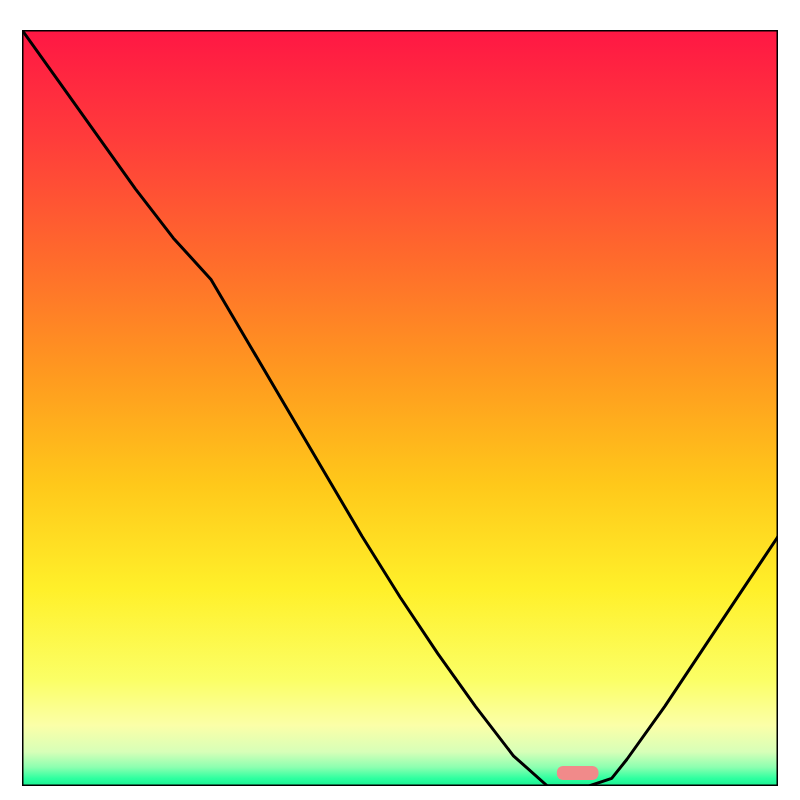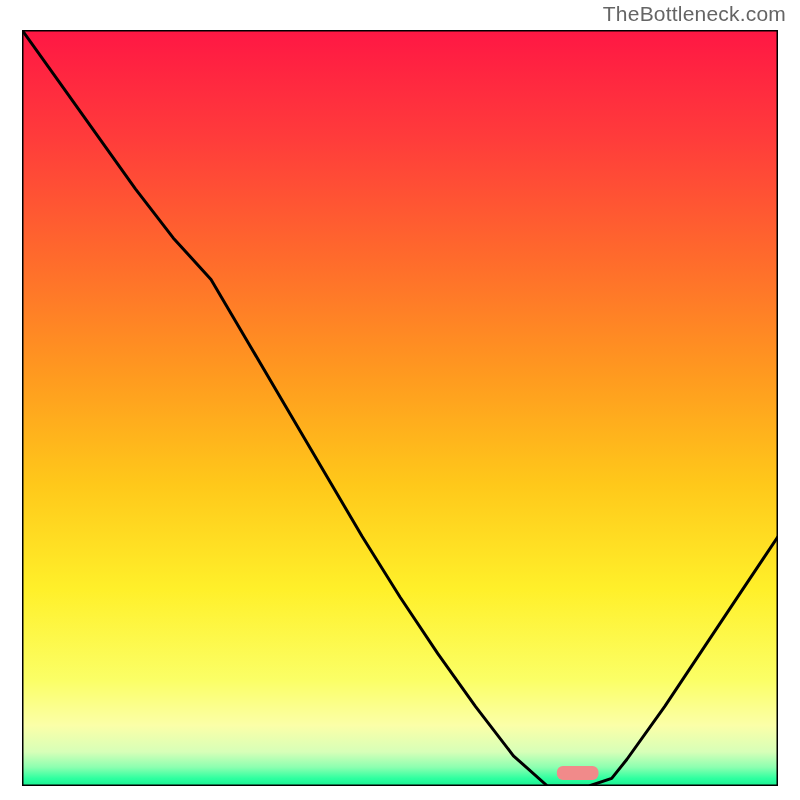--- a/index.html
+++ b/index.html
@@ -31,21 +31,20 @@
     top: 30px;
     width: 756px;
     height: 756px;
   }
   svg { display: block; }
 </style>
 </head>
 <body>
 
 <div class="wrap">
-  <div class="attribution">TheBottleneck.com</div>
 
   <div class="chart">
     <svg id="svg" width="756" height="756" viewBox="0 0 756 756">
       <defs>
         <linearGradient id="heat" x1="0" y1="0" x2="0" y2="1">
             <stop offset="0%" stop-color="#ff1744"></stop>
             <stop offset="14.000000000000002%" stop-color="#ff3b3b"></stop>
             <stop offset="30%" stop-color="#ff6a2c"></stop>
             <stop offset="46%" stop-color="#ff9b1f"></stop>
             <stop offset="60%" stop-color="#ffc81a"></stop>

